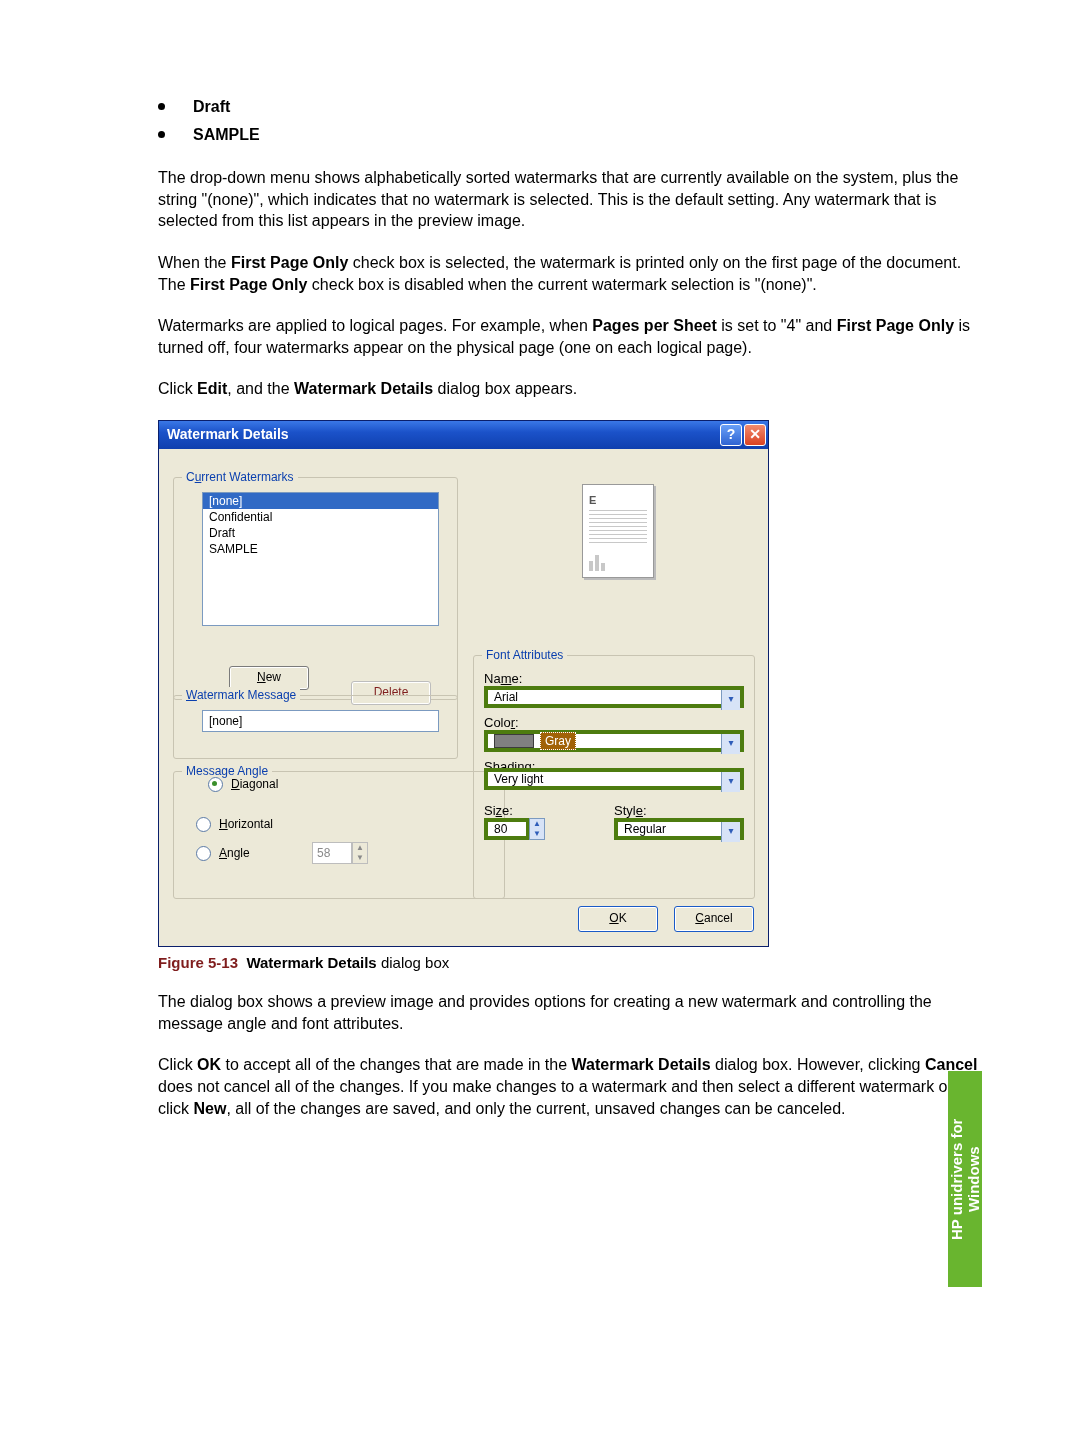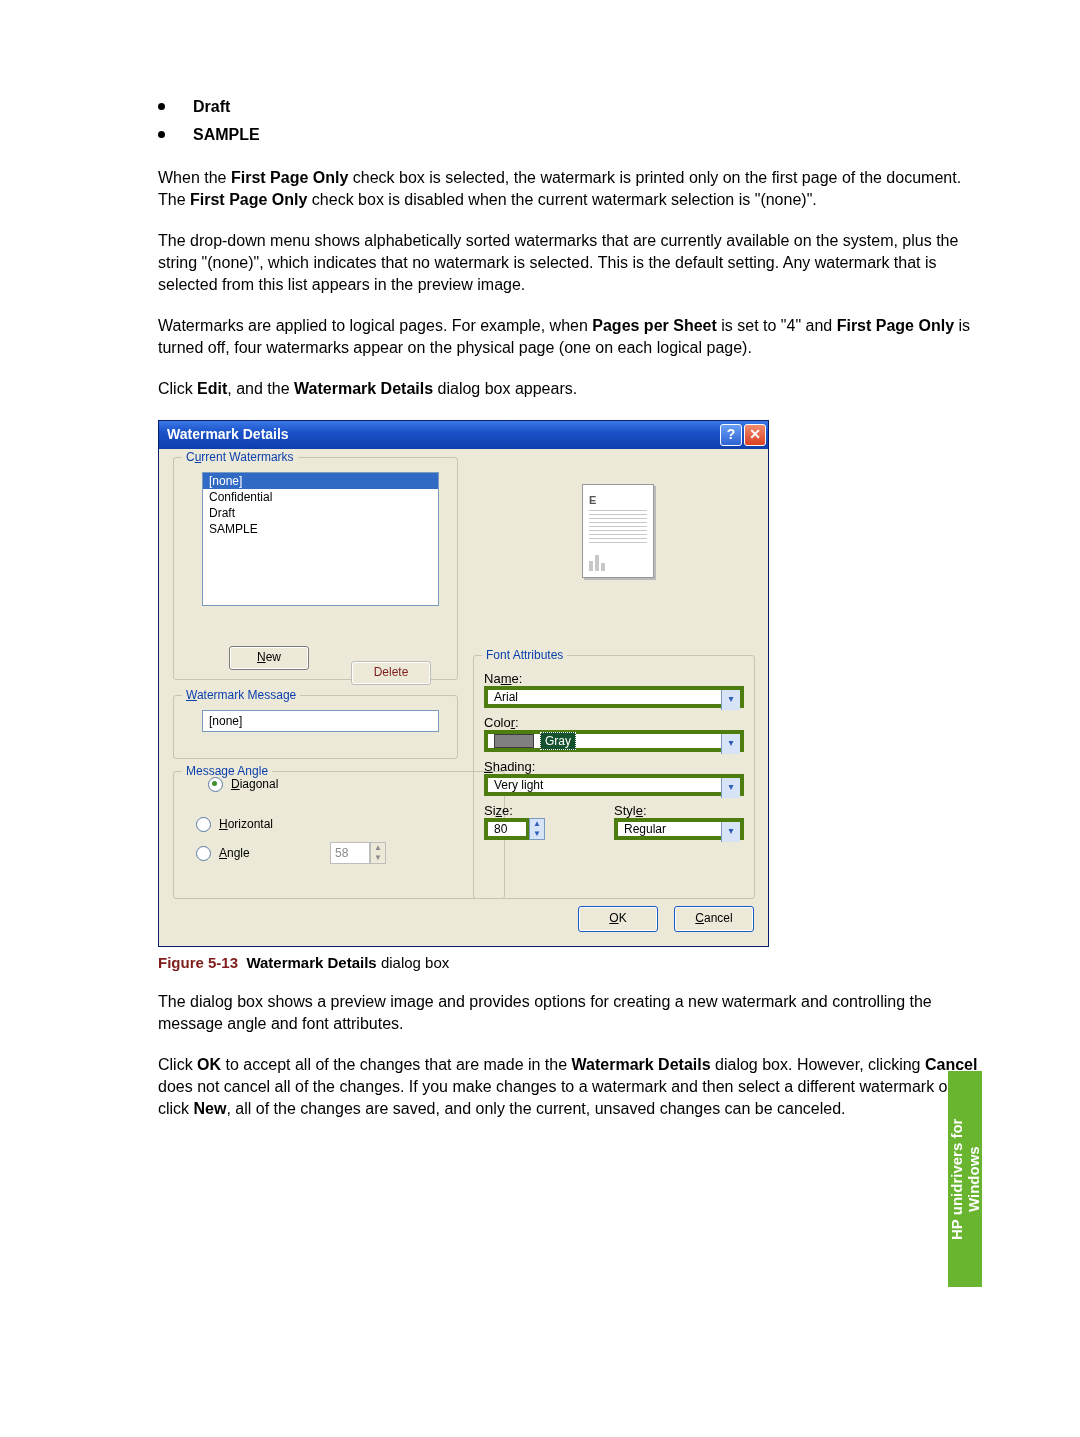--- a/index.html
+++ b/index.html
@@ -96,21 +96,21 @@
     top: -9px;
     left: 8px;
     background: #ece9d8;
     padding: 0 4px;
     color: #0a3fae;
     font-size: 12px;
   }
   .group-title .ul { text-decoration: underline; }
 
   
-  .g-cur { left: 14px; top: 8px; width: 285px; height: 223px; }
+  .g-cur { left: 14px; top: 28px; width: 285px; height: 223px; }
   .wm-list {
     position: absolute;
     left: 28px; top: 14px;
     width: 237px; height: 134px;
     background: #fff;
     border: 1px solid #7b9ac0;
     box-sizing: border-box;
     overflow: hidden;
   }
   .wm-row {
@@ -171,21 +171,21 @@
   .radio.checked::after {
     content: "";
     position: absolute;
     left: 3px; top: 3px;
     width: 5px; height: 5px;
     background: #3b8f2b;
     border-radius: 50%;
   }
   .spin {
     position: absolute;
-    left: 156px; top: 70px;
+    left: 138px; top: 70px;
     display: flex;
   }
   .spin-val {
     width: 40px; height: 22px;
     border: 1px solid #bdbdbd;
     background: #fff;
     color: #8a8a8a;
     padding: 2px 4px;
     box-sizing: border-box;
     font-size: 12px;
@@ -258,21 +258,21 @@
     line-height: 18px;
     font-size: 10px;
   }
   .color-swatch {
     width: 38px; height: 12px;
     background: #808080;
     border: 1px solid #3c3c3c;
     margin-right: 6px;
   }
   .color-label-sel {
-    background: #14532d;
+    background: #a16207;
     color: #fff;
     padding: 0 4px;
     border: 1px dotted #fff;
   }
   .fctrl.small { width: 60px; }
 
   .spin2 {
     position: absolute;
     left: 46px; width: 16px; height: 22px;
     border: 1px solid #7b9ac0;
@@ -351,25 +351,25 @@
     <li>
         <span class="dot"></span>
         <span class="label">Draft</span>
       </li>
     <li>
         <span class="dot"></span>
         <span class="label">SAMPLE</span>
       </li>
   </ul>
 
+  <p>The drop-down menu shows alphabetically sorted watermarks that are currently available on the system, plus the string "(none)", which indicates that no watermark is selected. This is the default setting. Any watermark that is selected from this list appears in the preview image.</p>
+
   <p>
     <span>When the </span><b>First Page Only</b><span> check box is selected, the watermark is printed only on the first page of the document. The </span><b>First Page Only</b><span> check box is disabled when the current watermark selection is "(none)".</span>
   </p>
-
-  <p>The drop-down menu shows alphabetically sorted watermarks that are currently available on the system, plus the string "(none)", which indicates that no watermark is selected. This is the default setting. Any watermark that is selected from this list appears in the preview image.</p>
 
   <p>
     <span>Watermarks are applied to logical pages. For example, when </span><b>Pages per Sheet</b><span> is set to "4" and </span><b>First Page Only</b><span> is turned off, four watermarks appear on the physical page (one on each logical page).</span>
   </p>
 
   <p>
     <span>Click </span><b>Edit</b><span>, and the </span><b>Watermark Details</b><span> dialog box appears.</span>
   </p>
 
   <div class="dlg-outer">
@@ -462,21 +462,21 @@
         </div>
         <div class="fctrl" style="top:74px;width:260px">
           <span class="color-swatch"></span>
           <span class="color-label-sel">Gray</span>
           <span class="drop">▾</span>
         </div>
 
         <div class="flabel" style="top:102px">
           <span class="ul">S</span><span>hading:</span>
         </div>
-        <div class="fctrl" style="top:118px;width:260px">
+        <div class="fctrl" style="top:112px;width:260px">
           <span>Very light</span>
           <span class="drop">▾</span>
         </div>
 
         <div class="flabel" style="top:146px">
           <span>Si</span><span class="ul">z</span><span>e:</span>
         </div>
         <div class="flabel" style="top:146px;left:140px">
           <span>Styl</span><span class="ul">e</span><span>:</span>
         </div>

